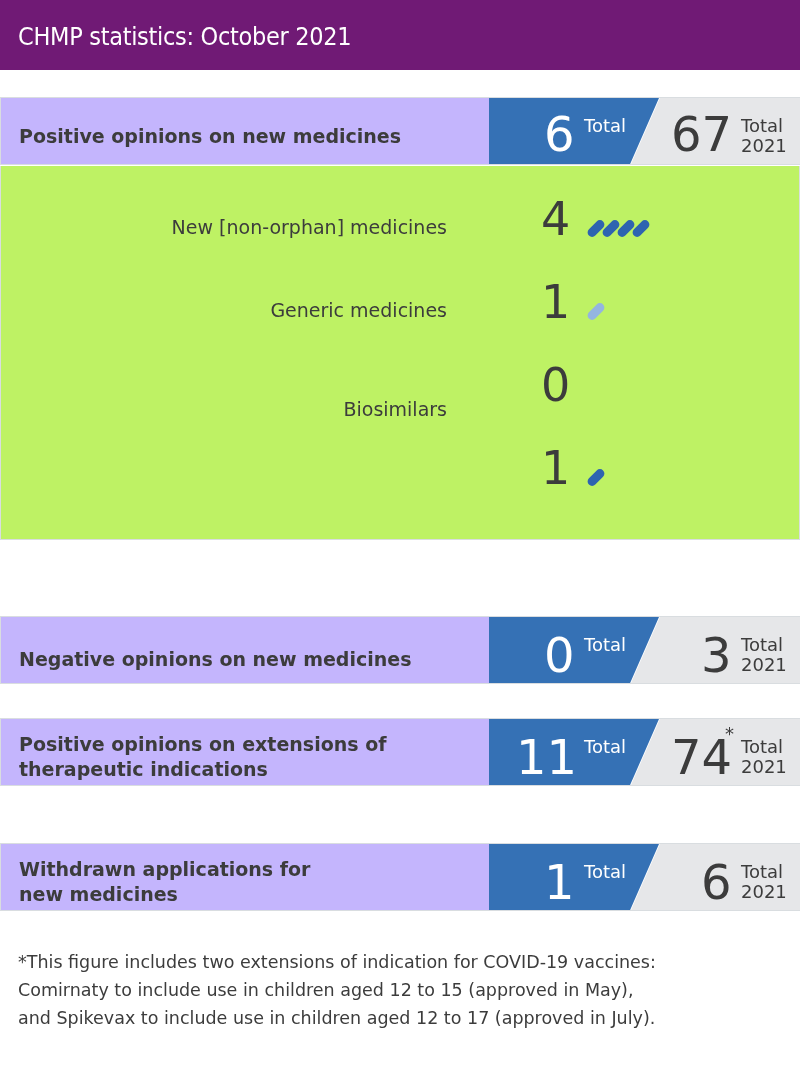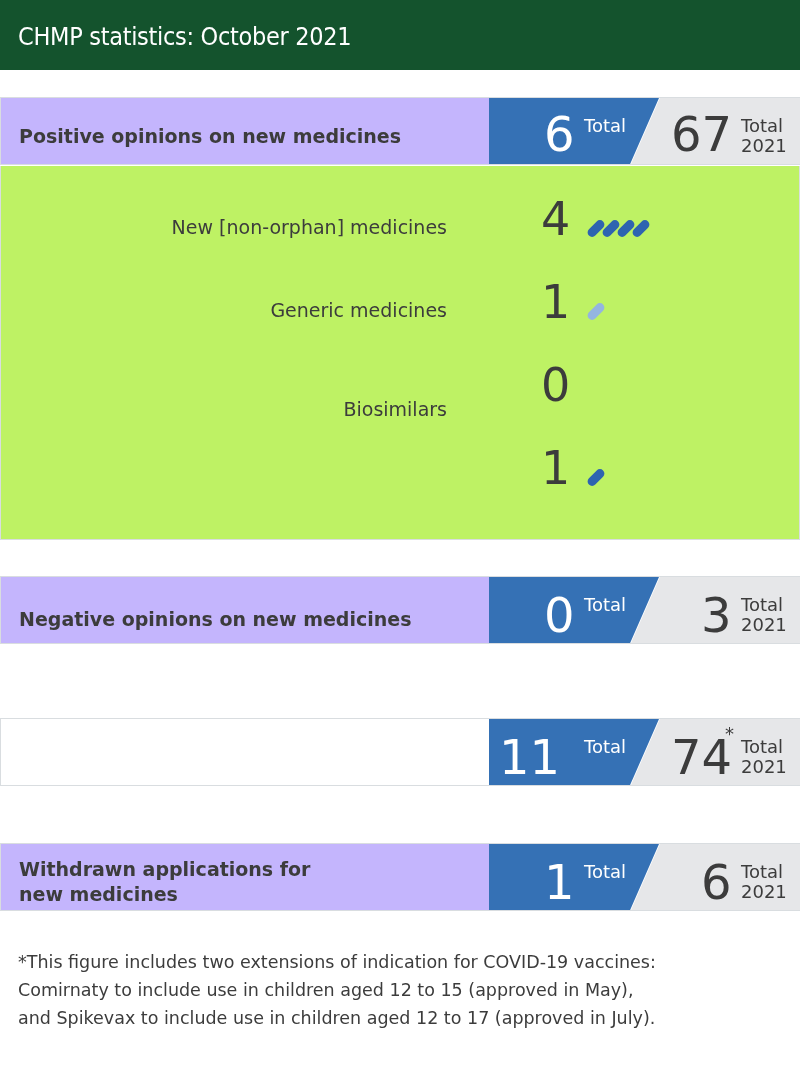--- a/index.html
+++ b/index.html
@@ -1,17 +1,17 @@
 <!DOCTYPE html>
 <html><head>
 <meta charset="utf-8">
 <style>
   html, body { margin:0; padding:0; background:#ffffff; }
   body { width:800px; height:1091px; position:relative; overflow:hidden; font-family:"DejaVu Sans", sans-serif; color:#3c3c3c; }
-  .header { position:absolute; left:0; top:0; width:800px; height:70px; background:#14532d; }
+  .header { position:absolute; left:0; top:0; width:800px; height:70px; background:#701a75; }
   .header-title { position:absolute; left:18px; top:22px; font-size:25px; color:#ffffff; font-family:"DejaVu Sans", sans-serif; letter-spacing:-0.3px; font-stretch:condensed; }
   .band { position:absolute; left:0; width:800px; height:68px; border:1px solid #d9dde0; box-sizing:border-box; }
   .band-label { position:absolute; left:0; top:0; width:488px; height:100%; background:#c4b5fd; }
   .band-label span { position:absolute; left:18px; font-weight:bold; font-size:19px; color:#3c3c3c; line-height:25px; }
   .blue { position:absolute; left:488px; top:0; height:100%; width:170px; background:#3571b5; clip-path:polygon(0 0,100% 0,83% 100%,0 100%); }
   .grey { position:absolute; left:630px; top:0; height:100%; width:170px; background:#e6e7e9; clip-path:polygon(17% 0,100% 0,100% 100%,0 100%); }
   .big { position:absolute; font-size:48px; line-height:48px; }
   .big.white { color:#ffffff; }
   .big.dark { color:#3c3c3c; }
   .tot { position:absolute; font-size:18px; line-height:20px; }
@@ -64,37 +64,41 @@
 
   <div class="row-label" style="top:232px;">Biosimilars</div>
   <div class="row-num" style="top:196px;">0</div>
 
   <div class="row-num" style="top:279px;">1</div>
   <div class="pills" style="top:307px;">
     <div class="pill"></div>
   </div>
 </div>
 
-<div class="band" style="top:576px;">
+<div class="band" style="top:616px;">
   <div class="band-label">
       <span style="top:30px;">Negative opinions on new medicines</span>
     </div>
   <div class="blue"></div>
   <div class="grey"></div>
   <div class="big white" style="left:543px;top:14px;">0</div>
   <div class="tot white" style="left:583px;top:18px;">Total</div>
   <div class="big dark" style="left:700px;top:14px;">3</div>
   <div class="tot dark" style="left:740px;top:18px;">Total</div>
   <div class="tot dark" style="left:740px;top:38px;">2021</div>
 </div>
 
 <div class="band" style="top:718px;">
+  <div class="band-label">
+    <span style="top:13px;">Positive opinions on extensions of</span>
+    <span style="top:38px;">therapeutic indications</span>
+  </div>
   <div class="blue"></div>
   <div class="grey"></div>
-  <div class="big white" style="left:498px;top:14px;">11</div>
+  <div class="big white" style="left:515px;top:14px;">11</div>
   <div class="tot white" style="left:583px;top:18px;">Total</div>
   <div class="big dark" style="left:670px;top:14px;">74</div>
   <div class="star" style="left:724px;top:4px;">*</div>
   <div class="tot dark" style="left:740px;top:18px;">Total</div>
   <div class="tot dark" style="left:740px;top:38px;">2021</div>
 </div>
 
 <div class="band" style="top:843px;">
   <div class="band-label">
     <span style="top:13px;">Withdrawn applications for</span>

